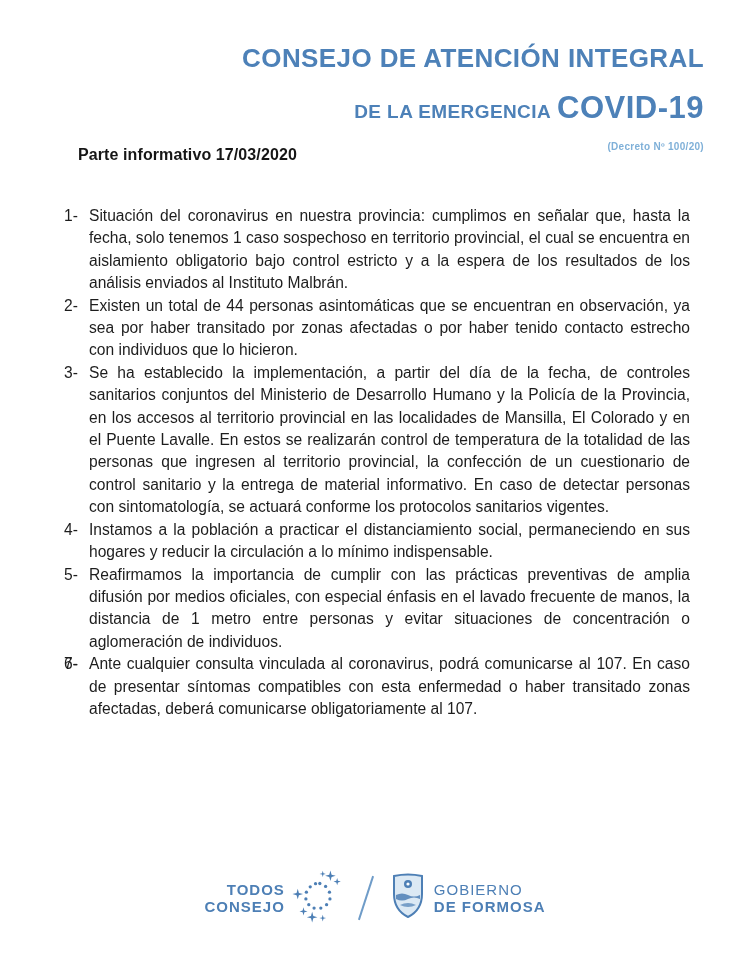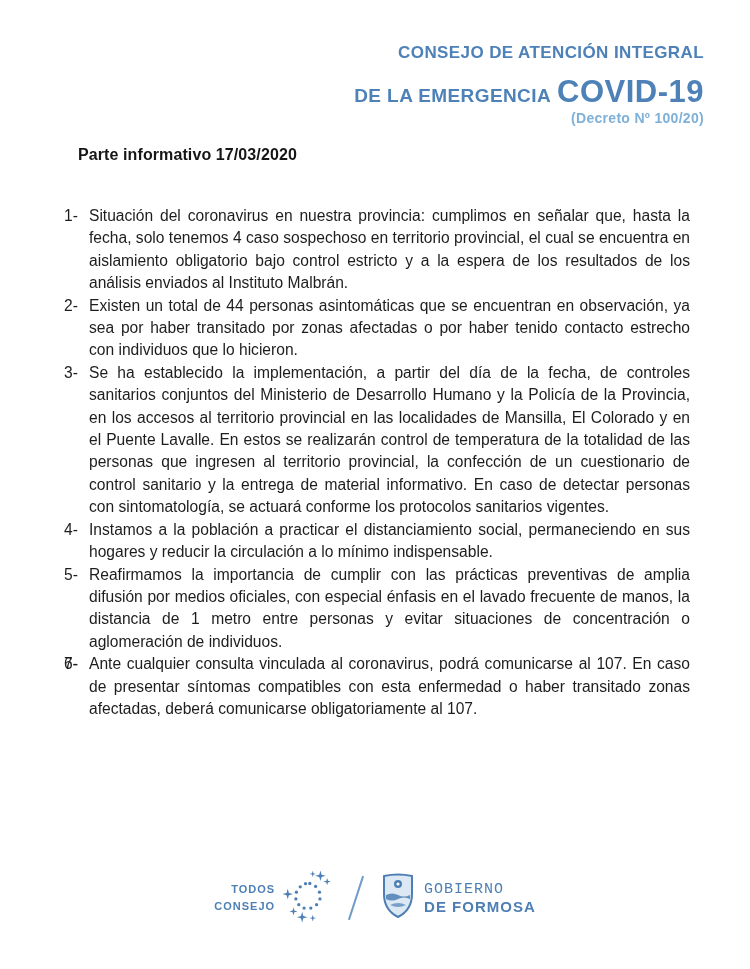--- a/index.html
+++ b/index.html
@@ -21,39 +21,39 @@
   .header {
     position: absolute;
     top: 44px;
     right: 46px;
     text-align: right;
     color: #4d81b8;
     font-weight: bold;
     line-height: 1.1;
   }
   .h-line1 {
-    font-size: 17px;
+    font-size: 26px;
     letter-spacing: 0.4px;
   }
   .h-line2 {
     font-size: 19px;
     letter-spacing: 0.4px;
-    margin-top: 12px;
+    margin-top: 18px;
   }
   .h-line2 .covid {
     font-size: 31px;
     letter-spacing: 0.5px;
     margin-left: 6px;
   }
   .h-line3 {
-    font-size: 14px;
+    font-size: 10px;
     font-weight: 600;
     color: #7fb0d8;
     letter-spacing: 0.3px;
-    margin-top: 2px;
+    margin-top: 16px;
   }
 
   
   .date-line {
     position: absolute;
     top: 146px;
     left: 78px;
     margin: 0;
     font-size: 16px;
     font-weight: bold;
@@ -98,63 +98,63 @@
     color: #4d7fb5;
   }
   .todos {
     display: flex;
     align-items: center;
     gap: 6px;
   }
   .todos-text {
     text-align: right;
     font-weight: bold;
-    font-size: 11px;
+    font-size: 15px;
     line-height: 17px;
     letter-spacing: 1px;
   }
   .slash {
     width: 2px;
     height: 46px;
     background: #6f9cc8;
     transform: rotate(18deg);
     margin: 0 8px;
   }
   .gob {
     display: flex;
     align-items: center;
     gap: 9px;
   }
   .gob-text {
     font-size: 15px;
     line-height: 17px;
     letter-spacing: 1px;
   }
-  .gob-text .g1 { font-weight: normal; font-family: Liberation Mono, monospace; }
+  .gob-text .g1 { font-weight: normal; }
   .gob-text .g2 { font-weight: bold; }
 </style>
 </head>
 <body>
 
 <div class="page">
 
   <header class="header">
     <div class="h-line1">CONSEJO DE ATENCIÓN INTEGRAL</div>
     <div class="h-line2">
       <span>DE LA EMERGENCIA</span><span class="covid">COVID-19</span>
     </div>
     <div class="h-line3">(Decreto Nº 100/20)</div>
   </header>
 
   <p class="date-line">Parte informativo 17/03/2020</p>
 
   <ol class="items" id="list">
   <li class="item">
     <span class="num">1-</span>
-    <span class="txt">Situación del coronavirus en nuestra provincia: cumplimos en señalar que, hasta la fecha, solo tenemos 4 caso sospechoso en territorio provincial, el cual se encuentra en aislamiento obligatorio bajo control estricto y a la espera de los resultados de los análisis enviados al Instituto Malbrán.</span>
+    <span class="txt">Situación del coronavirus en nuestra provincia: cumplimos en señalar que, hasta la fecha, solo tenemos 1 caso sospechoso en territorio provincial, el cual se encuentra en aislamiento obligatorio bajo control estricto y a la espera de los resultados de los análisis enviados al Instituto Malbrán.</span>
   </li>
 
   <li class="item">
     <span class="num">2-</span>
     <span class="txt">Existen un total de 44 personas asintomáticas que se encuentran en observación, ya sea por haber transitado por zonas afectadas o por haber tenido contacto estrecho con individuos que lo hicieron.</span>
   </li>
 
   <li class="item">
     <span class="num">3-</span>
     <span class="txt">Se ha establecido la implementación, a partir del día de la fecha, de controles sanitarios conjuntos del Ministerio de Desarrollo Humano y la Policía de la Provincia, en los accesos al territorio provincial en las localidades de Mansilla, El Colorado y en el Puente Lavalle. En estos se realizarán control de temperatura de la totalidad de las personas que ingresen al territorio provincial, la confección de un cuestionario de control sanitario y la entrega de material informativo. En caso de detectar personas con sintomatología, se actuará conforme los protocolos sanitarios vigentes.</span>

